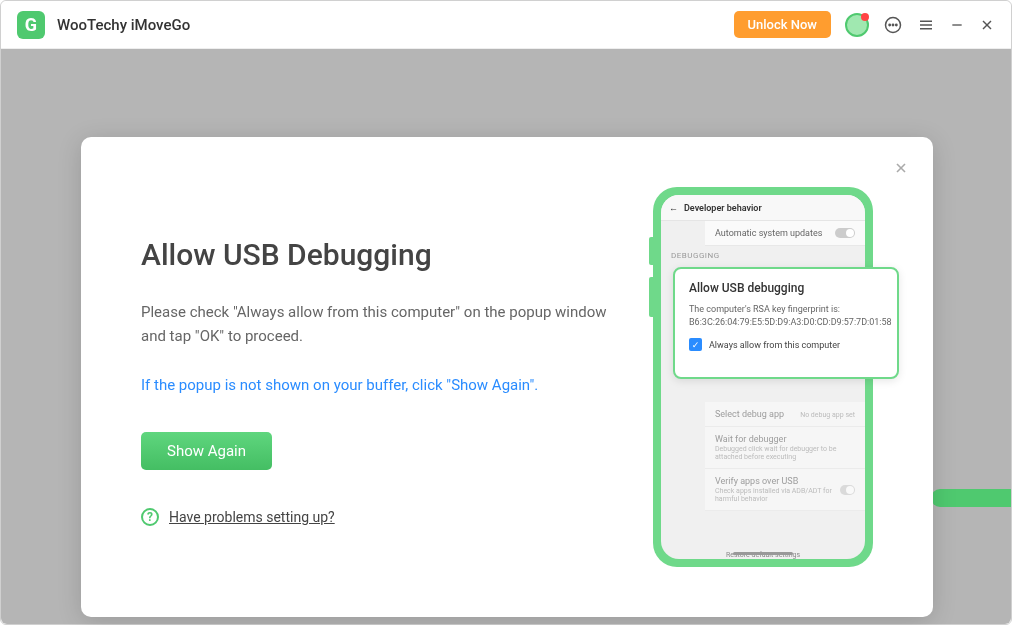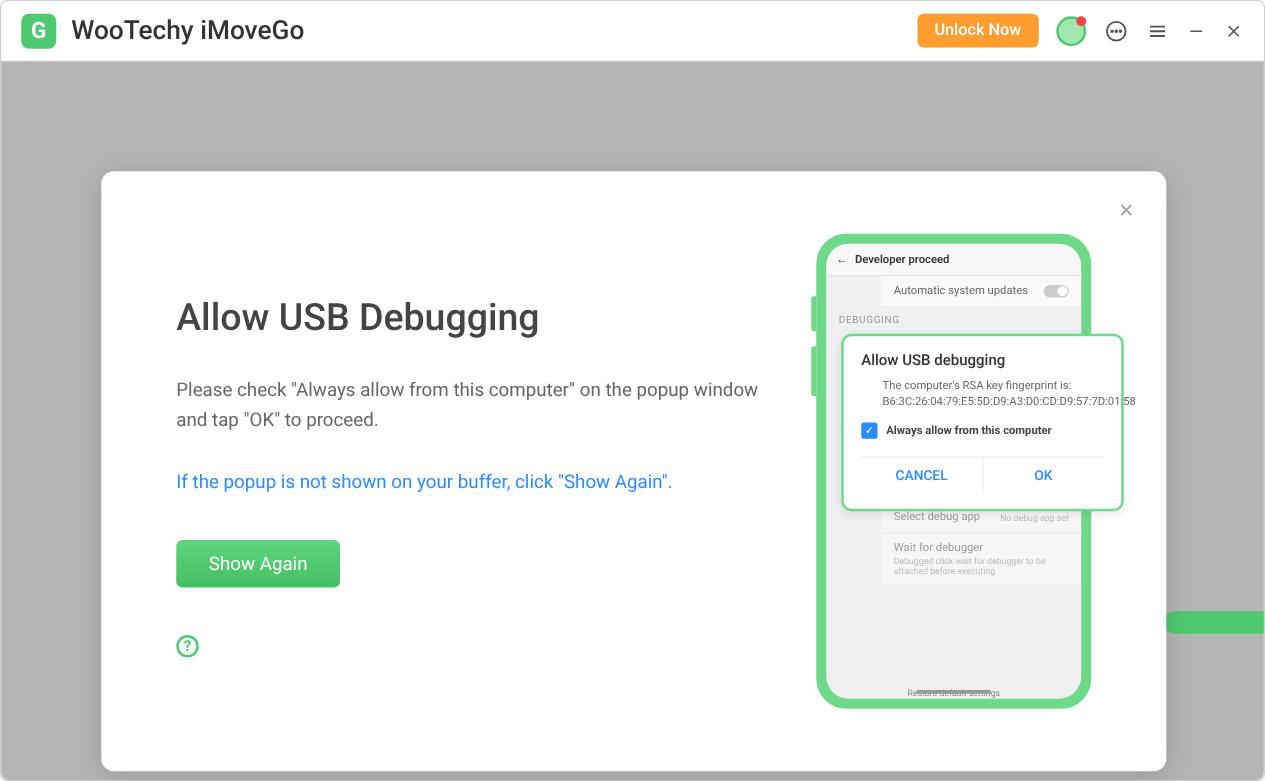--- a/index.html
+++ b/index.html
@@ -2,21 +2,21 @@
 <html><head>
   <meta charset="utf-8">
   <style>
     * { margin: 0; padding: 0; box-sizing: border-box; font-family: -apple-system, BlinkMacSystemFont, "Segoe UI", Roboto, sans-serif; }
     body { width: 1012px; height: 625px; background: #fff; overflow: hidden; position: relative; }
     
     .window { width: 100%; height: 100%; border: 1px solid #d0d0d0; border-radius: 6px; display: flex; flex-direction: column; }
     
     .titlebar { height: 48px; display: flex; align-items: center; padding: 0 16px; border-bottom: 1px solid #eee; background: #fff; border-radius: 6px 6px 0 0; }
     .logo { width: 28px; height: 28px; background: #4fc96f; border-radius: 6px; display: flex; align-items: center; justify-content: center; margin-right: 12px; color: #fff; font-weight: bold; font-size: 18px; }
-    .title { font-size: 21px; color: #333; font-weight: 500; }
+    .title { font-size: 15px; color: #333; font-weight: 500; }
     .titlebar-right { margin-left: auto; display: flex; align-items: center; gap: 14px; padding-left: 14px; }
     .unlock-btn { background: #ff9d2f; color: #fff; border: none; padding: 6px 14px; border-radius: 5px; font-size: 13px; font-weight: 500; cursor: pointer; }
     .avatar { width: 24px; height: 24px; border-radius: 50%; background: #a0e8b0; border: 2px solid #4fc96f; position: relative; }
     .avatar::after { content: ''; position: absolute; top: -2px; right: -2px; width: 8px; height: 8px; background: #ff4444; border-radius: 50%; }
     .icon-btn { cursor: pointer; color: #555; display: flex; align-items: center; }
     
     .content-area { flex: 1; background: #b5b5b5; position: relative; border-radius: 0 0 6px 6px; }
     .streak { position: absolute; right: 0; top: 440px; width: 80px; height: 18px; background: #4fc96f; border-radius: 9px 0 0 9px; }
     
     .modal { position: absolute; left: 80px; top: 88px; width: 852px; height: 480px; background: #fff; border-radius: 10px; box-shadow: 0 4px 24px rgba(0,0,0,0.15); padding: 40px 60px; display: flex; }
@@ -43,24 +43,24 @@
     .screen-row.dim { opacity: 0.6; }
     .screen-label { font-size: 8px; color: #999; padding: 5px 10px 2px; text-transform: uppercase; letter-spacing: 0.5px; }
     .toggle { width: 20px; height: 10px; background: #ccc; border-radius: 5px; position: relative; }
     .toggle::after { content: ''; position: absolute; right: 1px; top: 1px; width: 8px; height: 8px; background: #fff; border-radius: 50%; }
     .sub { font-size: 7px; color: #999; margin-top: 1px; }
     .nav-bar { position: absolute; bottom: 4px; left: 50%; transform: translateX(-50%); width: 60px; height: 3px; background: #999; border-radius: 2px; }
     .restore { position: absolute; bottom: 0; width: 100%; text-align: center; font-size: 7px; color: #888; }
     
     .popup { position: absolute; top: 80px; right: -26px; width: 226px; background: #fff; border: 2px solid #6fd98a; border-radius: 8px; padding: 12px 14px; box-shadow: 0 2px 8px rgba(0,0,0,0.1); }
     .popup-title { font-size: 12px; color: #333; font-weight: 500; margin-bottom: 8px; }
-    .popup-body { font-size: 9px; color: #666; line-height: 1.4; margin-bottom: 10px; margin-left: 17px; }
+    .popup-body { font-size: 9px; color: #666; line-height: 1.4; margin-bottom: 10px; }
     .check-row { display: flex; align-items: center; gap: 7px; margin-bottom: 14px; }
     .checkbox { width: 13px; height: 13px; background: #2a8cff; border-radius: 2px; display: flex; align-items: center; justify-content: center; color: #fff; font-size: 9px; }
-    .check-label { font-size: 9px; color: #444; font-weight: bold; }
+    .check-label { font-size: 9px; color: #444; }
     .popup-actions { display: flex; border-top: 1px solid #eee; }
     .popup-actions div { flex: 1; text-align: center; padding: 8px 0; font-size: 11px; font-weight: 500; color: #2a8cff; cursor: pointer; }
     .popup-actions div:first-child { border-right: 1px solid #eee; }
   </style>
 </head>
 <body>
 
 <div class="window">
   <div class="titlebar">
     <div class="logo">G</div>
@@ -108,64 +108,68 @@
           </svg>
       </div>
 
       <div class="left-pane">
         <h1>Allow USB Debugging</h1>
         <p class="desc">Please check "Always allow from this computer" on the popup window and tap "OK" to proceed.</p>
         <p class="hint">If the popup is not shown on your buffer, click "Show Again".</p>
         <button class="show-again">Show Again</button>
         <div class="help-row">
           <div class="qmark">?</div>
+          <a class="help-link">Have problems setting up?</a>
         </div>
       </div>
 
       <div class="phone-wrap">
         <div class="phone">
           <div class="screen">
             <div class="screen-header">
               <span class="back-arrow">←</span>
-              <span class="screen-title">Developer proceed</span>
+              <span class="screen-title">Developer behavior</span>
             </div>
             <div class="screen-row">
                 <span>Automatic system updates</span>
                 <span class="toggle"></span>
               </div>
             <div class="screen-label">DEBUGGING</div>
             <div style="height:140px"></div>
             <div class="screen-row dim">
                 <div>
                   <div>Select debug app</div>
                 </div>
                 <span class="sub">No debug app set</span>
               </div>
             <div class="screen-row dim">
                 <div>
                   <div>Wait for debugger</div>
                   <div class="sub">Debugged click wait for debugger to be attached before executing</div>
                 </div>
               </div>
+            <div class="screen-row dim">
+                <div>
+                  <div>Verify apps over USB</div>
+                  <div class="sub">Check apps installed via ADB/ADT for harmful behavior</div>
+                </div>
+                <span class="toggle"></span>
+              </div>
             <div class="restore">Restore default settings</div>
             <div class="nav-bar"></div>
           </div>
         </div>
 
         <div class="popup">
           <div class="popup-title">Allow USB debugging</div>
           <div class="popup-body">
             <div>The computer's RSA key fingerprint is:</div>
             <div>B6:3C:26:04:79:E5:5D:D9:A3:D0:CD:D9:57:7D:01:58</div>
           </div>
           <div class="check-row">
             <div class="checkbox">✓</div>
             <div class="check-label">Always allow from this computer</div>
           </div>
-          <div class="popup-actions">
-            <div>CANCEL</div>
-            <div>OK</div>
-          </div>
         </div>
       </div>
     </div>
   </div>
 </div>
 
 </body></html>

